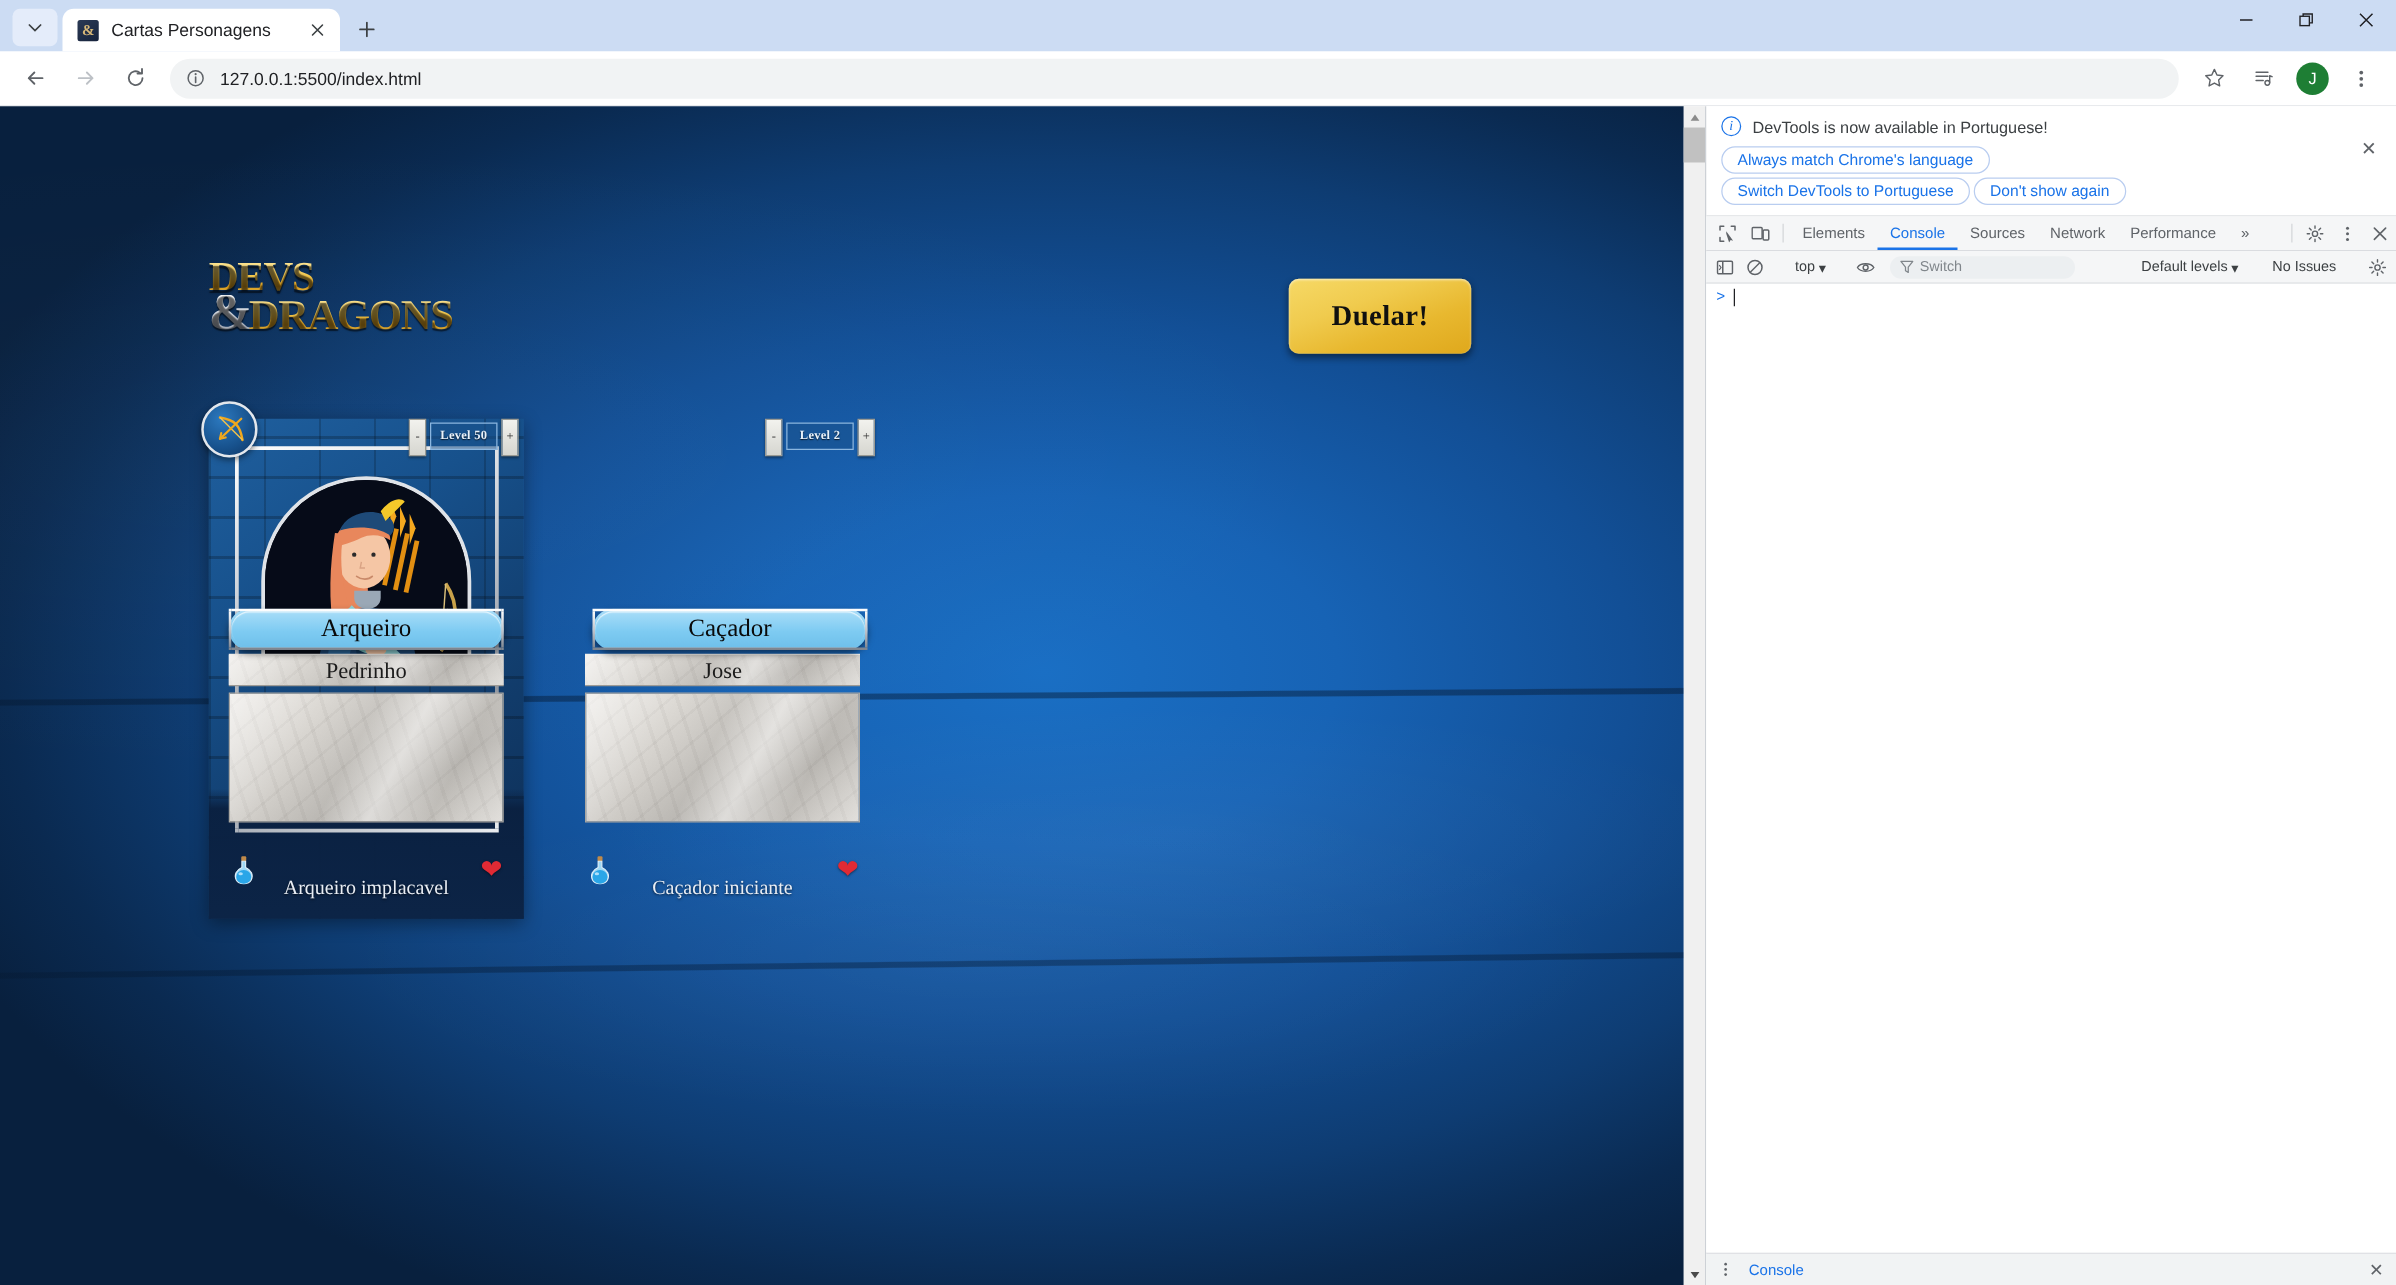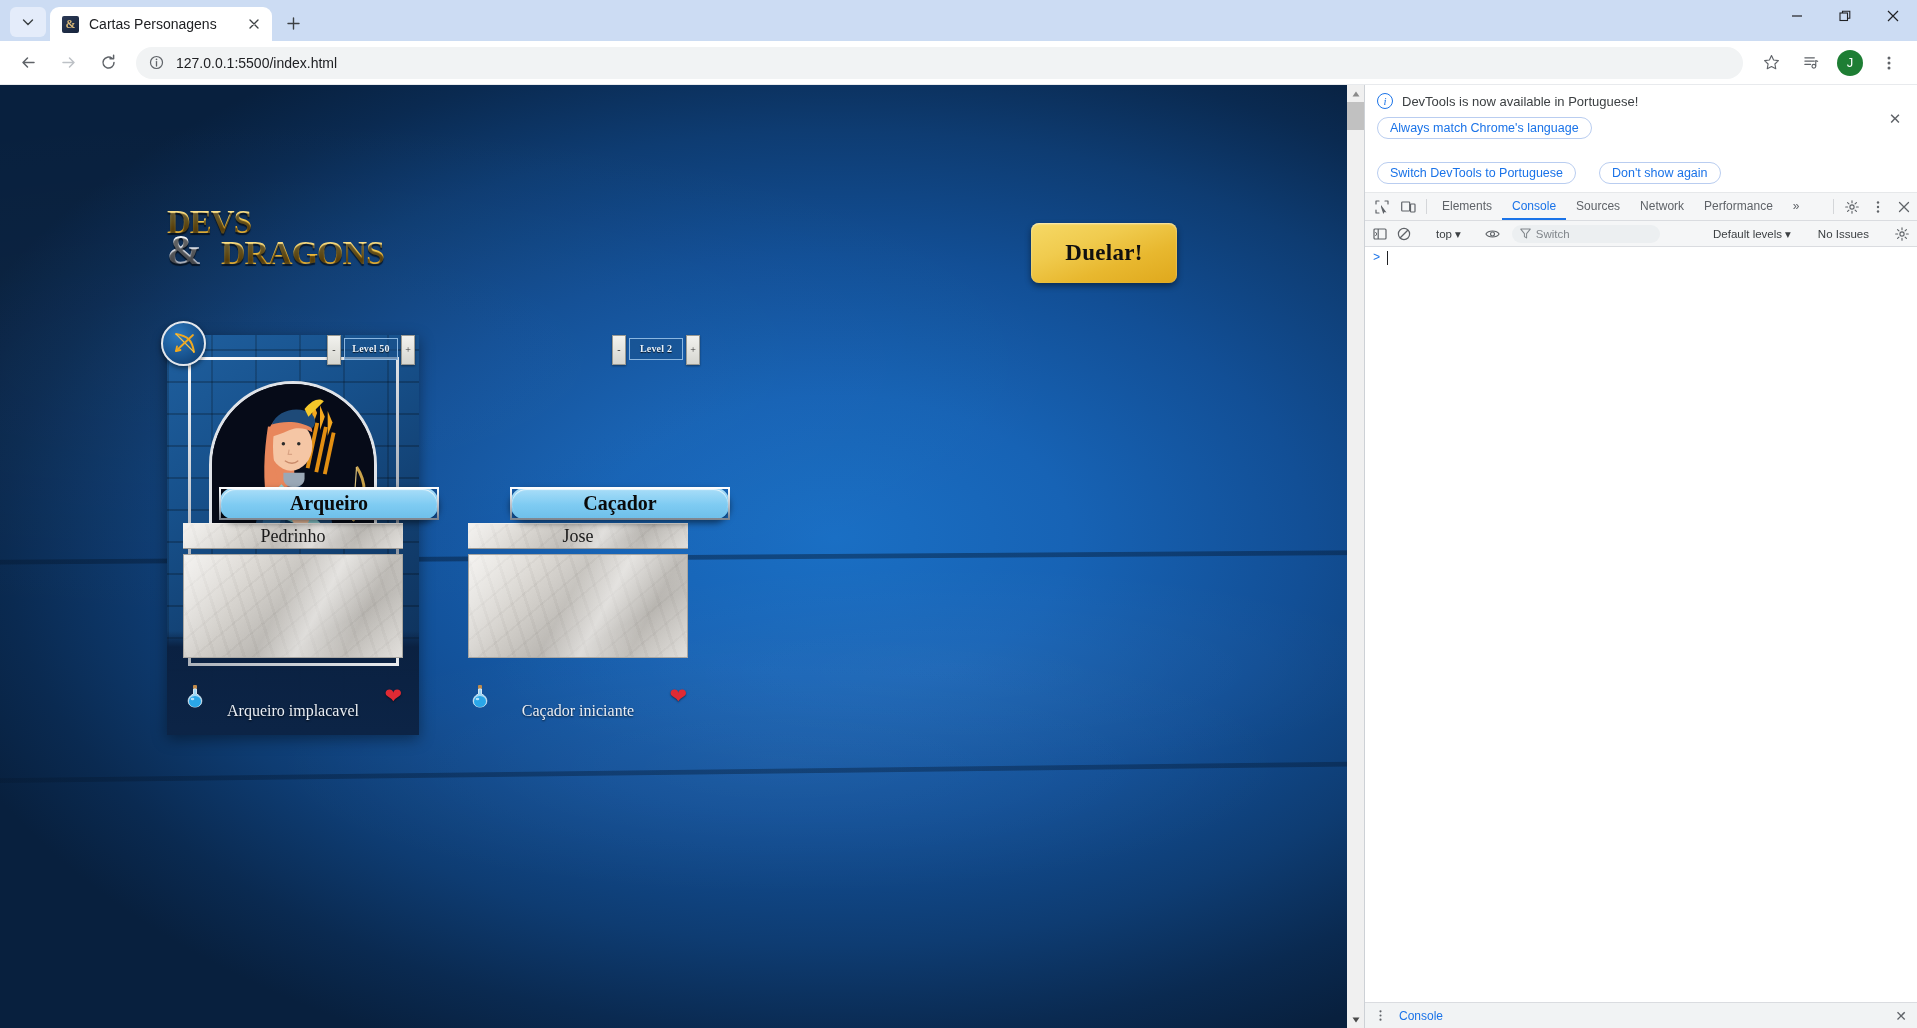--- a/index.html
+++ b/index.html
@@ -145,21 +145,21 @@
   }
   .logo-line2 { font-size: 34px; display: flex; align-items: baseline; }
   .logo-amp {
     font-size: 42px;
     background: linear-gradient(180deg,#ffffff 0%,#d9dde4 50%,#a3aab6 100%);
     -webkit-background-clip: text; background-clip: text; color: transparent;
     margin-right: -2px; line-height: 0.7;
   }
   .logo-dragons {
     background: linear-gradient(180deg,#fde79a 0%,#f3c64a 45%,#d89a1a 75%,#f0cb5c 100%);
-    -webkit-background-clip: text; background-clip: text; color: transparent; margin-left: 22px;
+    -webkit-background-clip: text; background-clip: text; color: transparent;
   }
 
   .duel-btn {
     position: absolute; left: 1031px; top: 138px;
     width: 146px; height: 60px; border: none; cursor: pointer;
     border-radius: 8px;
     background: linear-gradient(160deg,#f6d966 0%,#f0cb4e 35%,#e8b82f 65%,#dfa81c 100%);
     box-shadow: 0 3px 6px rgba(0,0,0,.45), inset 0 1px 2px rgba(255,255,255,.6);
     color: #101010;
     font-family: "Liberation Serif", serif;
@@ -243,23 +243,22 @@
   
   .title-pill {
     position: absolute; left: 16px; top: 152px; width: 220px; height: 33px;
     border-radius: 18px;
     background: linear-gradient(180deg,#a8ddf8 0%,#7ecbf2 55%,#6fc0ea 100%);
     border: 2px solid;
     border-image: linear-gradient(180deg,#ffffff,#b6bcc5 60%,#7d848e) 1;
     box-shadow: 0 3px 6px rgba(0,0,0,.5), inset 0 1px 1px rgba(255,255,255,.8);
     display: flex; align-items: center; justify-content: center;
     font-family: "Liberation Serif", serif;
-    font-weight: bold; font-size: 20px; color: #0a0a0a;
+    font-weight: normal; font-size: 20px; color: #0a0a0a;
     z-index: 5;
-    margin-left: 36px;
   }
   .title-pill.nobg-card { left: 22px; }
 
   .parchment {
     background:
       linear-gradient(118deg, rgba(255,255,255,.55) 0%, rgba(255,255,255,0) 28%, rgba(0,0,0,.06) 45%, rgba(255,255,255,.45) 60%, rgba(0,0,0,.05) 78%, rgba(255,255,255,.25) 100%),
       repeating-linear-gradient(72deg, rgba(120,115,110,.07) 0px, rgba(120,115,110,.07) 3px, transparent 3px, transparent 14px),
       repeating-linear-gradient(-40deg, rgba(90,85,80,.05) 0px, rgba(90,85,80,.05) 2px, transparent 2px, transparent 19px),
       linear-gradient(150deg,#e6e3de 0%,#d3d0cb 40%,#c2bfba 70%,#d8d5d0 100%);
   }
@@ -313,21 +312,21 @@
   .dt-banner-row1 { display: flex; align-items: center; margin-bottom: 8px; }
   .dt-info-icon {
     width: 16px; height: 16px; border-radius: 50%;
     border: 1.3px solid #1a73e8; color: #1a73e8;
     font-size: 11px; font-style: italic;
     display: flex; align-items: center; justify-content: center;
     margin-right: 9px; flex: 0 0 16px;
     font-family: "Liberation Serif", serif;
   }
   .dt-banner-text { font-size: 13px; color: #3c4043; }
-  .dt-chips { display: flex; flex-wrap: wrap; gap: 23px; max-width: 400px; align-items: flex-end; }
+  .dt-chips { display: flex; flex-wrap: wrap; gap: 3px; max-width: 400px; align-items: flex-end; }
   .dt-chip {
     border: 1px solid #b9cdf0; border-radius: 13px;
     padding: 3px 12px; font-size: 12.5px; color: #1a73e8;
     background: #fff; cursor: pointer; white-space: nowrap;
   }
   .dt-banner-close {
     position: absolute; right: 12px; top: 24px;
     width: 20px; height: 20px; cursor: pointer;
     display: flex; align-items: center; justify-content: center;
     color: #5f6368; font-size: 15px;

